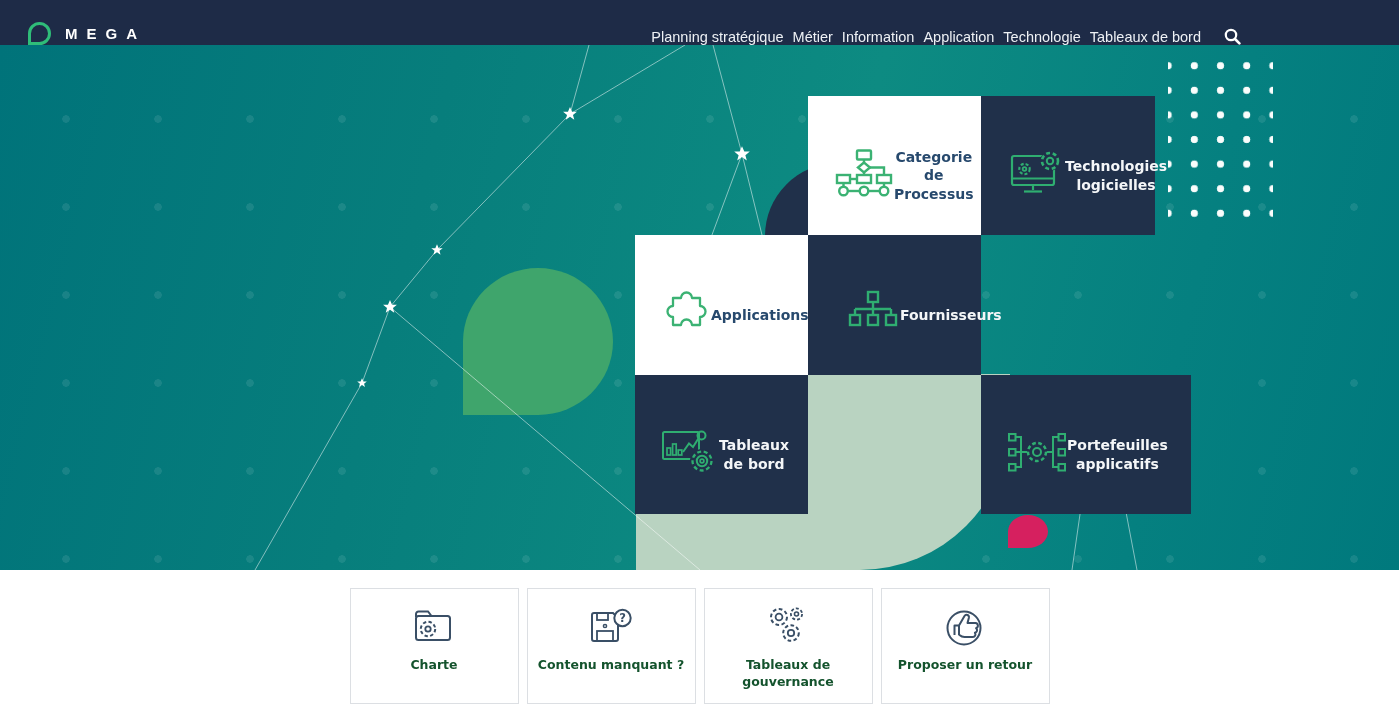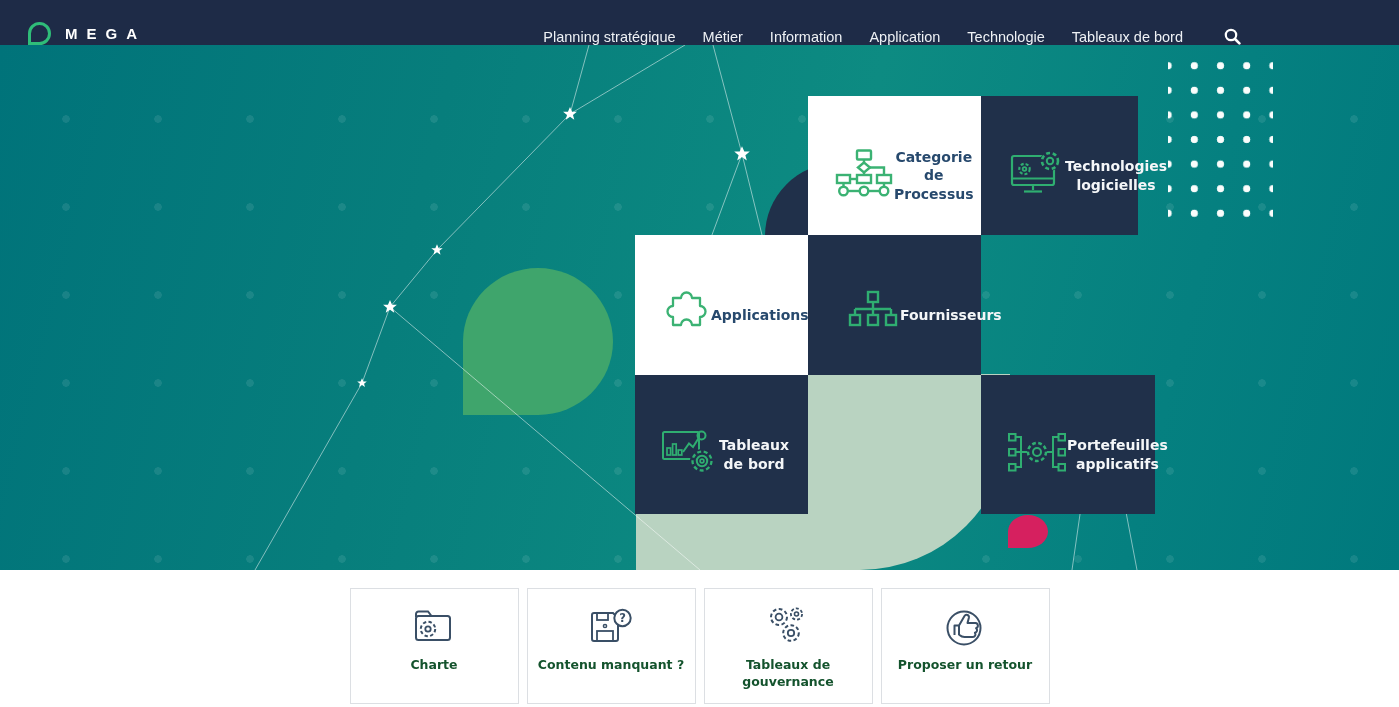--- a/index.html
+++ b/index.html
@@ -8,21 +8,21 @@
   .app { position:relative; width:1399px; height:707px; }
 
   
   .navbar { position:absolute; left:0; top:0; width:1399px; height:45px;
             background:#1e2b47; display:flex; align-items:flex-end;
             padding:0 28px; z-index:10; }
   .brand { display:flex; align-items:center; gap:14px; }
   .logo-bubble { width:23px; height:23px; border:3px solid #2fbd79;
                  border-radius:50% 50% 50% 0; }
   .brand-name { color:#fff; font-weight:bold; font-size:15px; letter-spacing:9px; }
-  .nav-items { margin-left:auto; display:flex; align-items:center; gap:27px; }
+  .nav-items { margin-left:auto; display:flex; align-items:center; gap:9px; }
   .nav-item { color:#eef1f5; font-size:14.5px; cursor:pointer; white-space:nowrap; }
   .nav-search { margin-left:14px; margin-right:130px; cursor:pointer; display:flex; }
 
   
   .hero { position:absolute; left:0; top:45px; width:1399px; height:525px;
           overflow:hidden;
           background:linear-gradient(104deg,#00737a 0%,#077e7c 30%,#0d8b82 58%,#058080 82%,#00797d 100%); }
   .hero-dots { position:absolute; inset:0; z-index:1;
                background-image:radial-gradient(circle, rgba(255,255,255,0.09) 0 3.5px, transparent 4px);
                background-size:92px 88px; background-position:20px 30px; }
@@ -46,25 +46,25 @@
           display:flex; flex-direction:row; align-items:center;
           padding:14px 26px 0; text-align:center; }
   .tile-light { background:#ffffff; }
   .tile-dark  { background:#20304a; }
   .tile .icn { height:58px; display:flex; align-items:center; justify-content:center; }
   .tile-label { margin-top:6px; font-family:"DejaVu Sans", sans-serif;
                 font-weight:bold; font-size:14px; line-height:1.32; }
   .tile-light .tile-label { color:#27496d; }
   .tile-dark  .tile-label { color:#f4f6f8; }
   .t-categorie     { left:808px; top:51px;  }
-  .t-technologies  { left:981px; top:51px;  width:157px; }
+  .t-technologies  { left:981px; top:51px;  width:174px; }
   .t-applications  { left:635px; top:190px; height:140px; }
   .t-fournisseurs  { left:808px; top:190px; height:140px;padding-left:38px; }
   .t-tableaux      { left:635px; top:330px; }
-  .t-portefeuilles { left:981px; top:330px; width:174px; }
+  .t-portefeuilles { left:981px; top:330px; width:210px; }
 
   
   .quick-links { position:absolute; left:0; top:570px; width:1399px; height:137px;
                  background:#fff; display:flex; justify-content:center;
                  align-items:flex-start; padding-top:18px; gap:8px; }
   .card { width:169px; height:116px; background:#fff; border:1px solid #dcdfe3;
           display:flex; flex-direction:column; align-items:center;
           padding:13px 10px 0; text-align:center; cursor:pointer; }
   .card .icn { height:48px; display:flex; align-items:center; justify-content:center; }
   .card-label { margin-top:7px; font-family:"DejaVu Sans", sans-serif;

